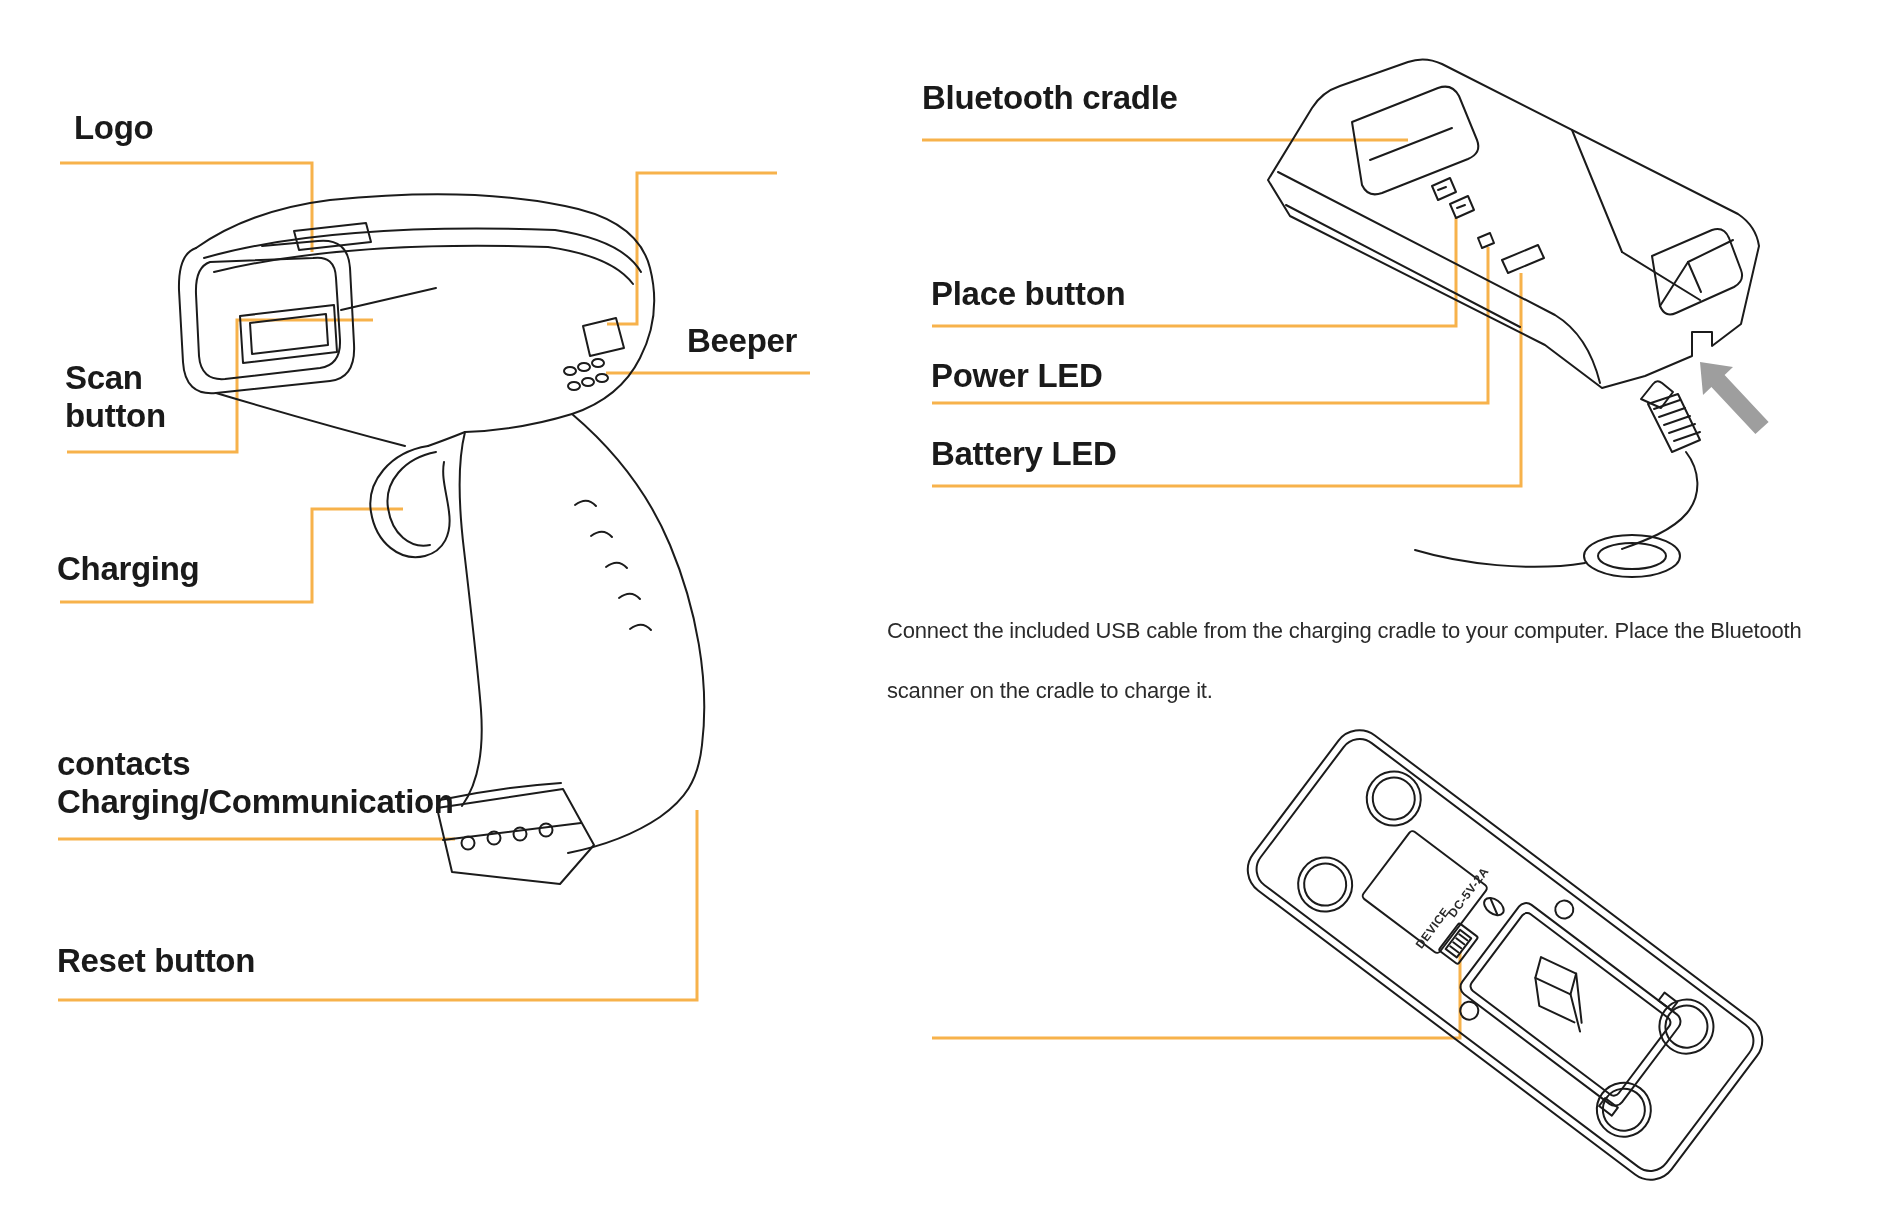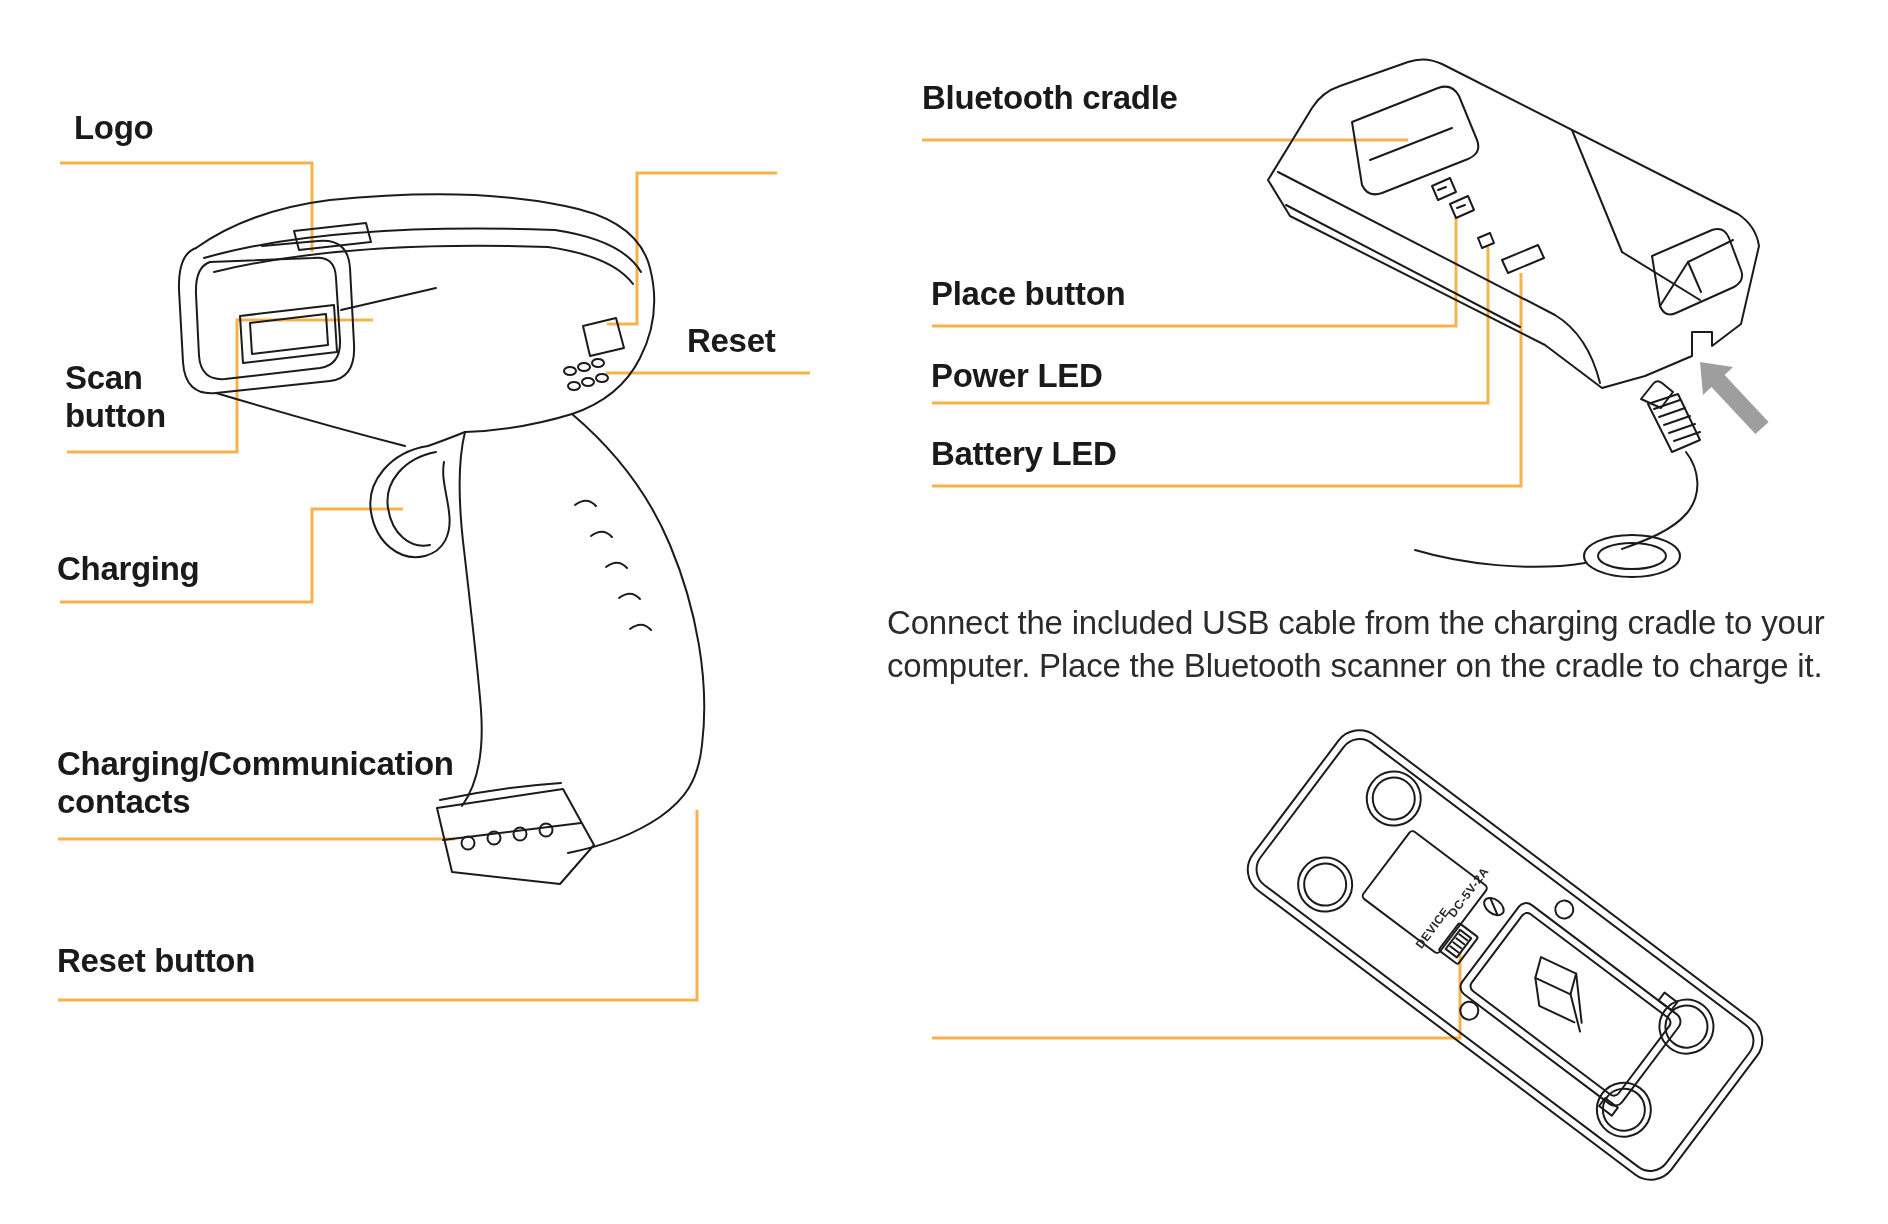--- a/index.html
+++ b/index.html
@@ -3,21 +3,21 @@
 <meta charset="utf-8">
 <style>
   * { margin:0; padding:0; box-sizing:border-box; }
   html,body { width:1888px; height:1224px; background:#ffffff; overflow:hidden;
               font-family:"Liberation Sans", sans-serif; }
   #canvas { position:relative; width:1888px; height:1224px; background:#ffffff; }
   svg.art { position:absolute; left:0; top:0; width:1888px; height:1224px; }
   .lbl { position:absolute; font-weight:700; font-size:33px; line-height:38px;
          letter-spacing:-0.3px; color:#1a1a1a; white-space:nowrap; }
   .para { position:absolute; left:887px; top:601px; width:940px;
-          font-weight:400; font-size:33px; line-height:43px; color:#2b2b2b;
+          font-weight:400; font-size:22px; line-height:60px; color:#2b2b2b;
           letter-spacing:-0.2px; }
   .stroke { fill:none; stroke:#1b1b1b; stroke-width:2; stroke-linecap:round; stroke-linejoin:round; }
   .leader { fill:none; stroke:#F7B24B; stroke-width:3; stroke-linecap:butt; }
   .engrave { font-family:"Liberation Sans",sans-serif; font-size:12px; font-weight:700;
              fill:#2a2a2a; letter-spacing:0.5px; }
 </style>
 </head>
 <body>
 
 <div id="canvas">
@@ -181,30 +181,30 @@
     <div>Logo</div>
   </div>
 
 
   <div class="lbl" style="left:65px;top:359px">
     <div>Scan</div>
     <div>button</div>
   </div>
 
   <div class="lbl" style="left:687px;top:322px">
-    <div>Reset</div>
+    <div>Beeper</div>
   </div>
 
   <div class="lbl" style="left:57px;top:550px">
     <div>Charging</div>
   </div>
 
   <div class="lbl" style="left:57px;top:745px">
+    <div>contacts</div>
     <div>Charging/Communication</div>
-    <div>contacts</div>
   </div>
 
   <div class="lbl" style="left:57px;top:942px">
     <div>Reset button</div>
   </div>
 
   <div class="lbl" style="left:922px;top:79px">
     <div>Bluetooth cradle</div>
   </div>
 

